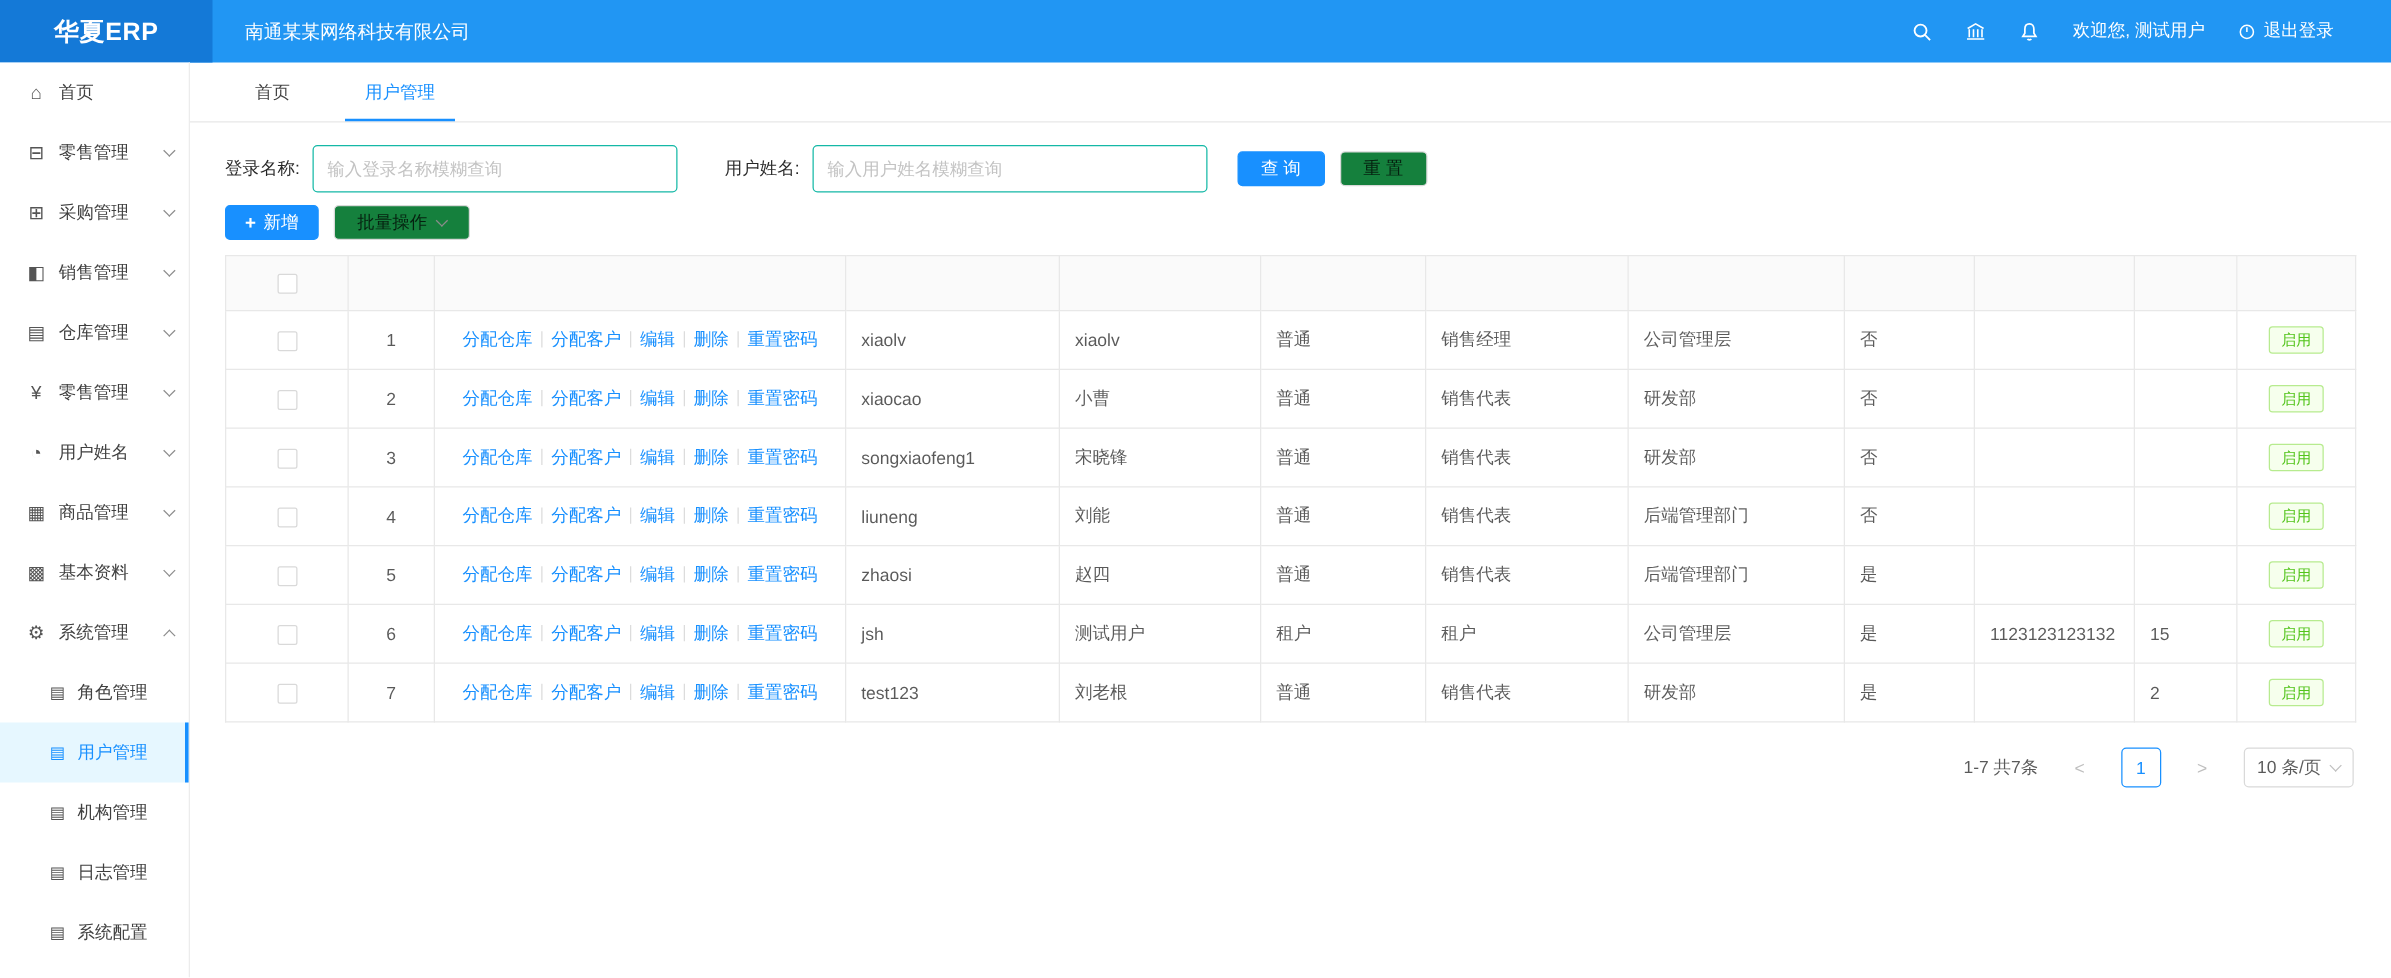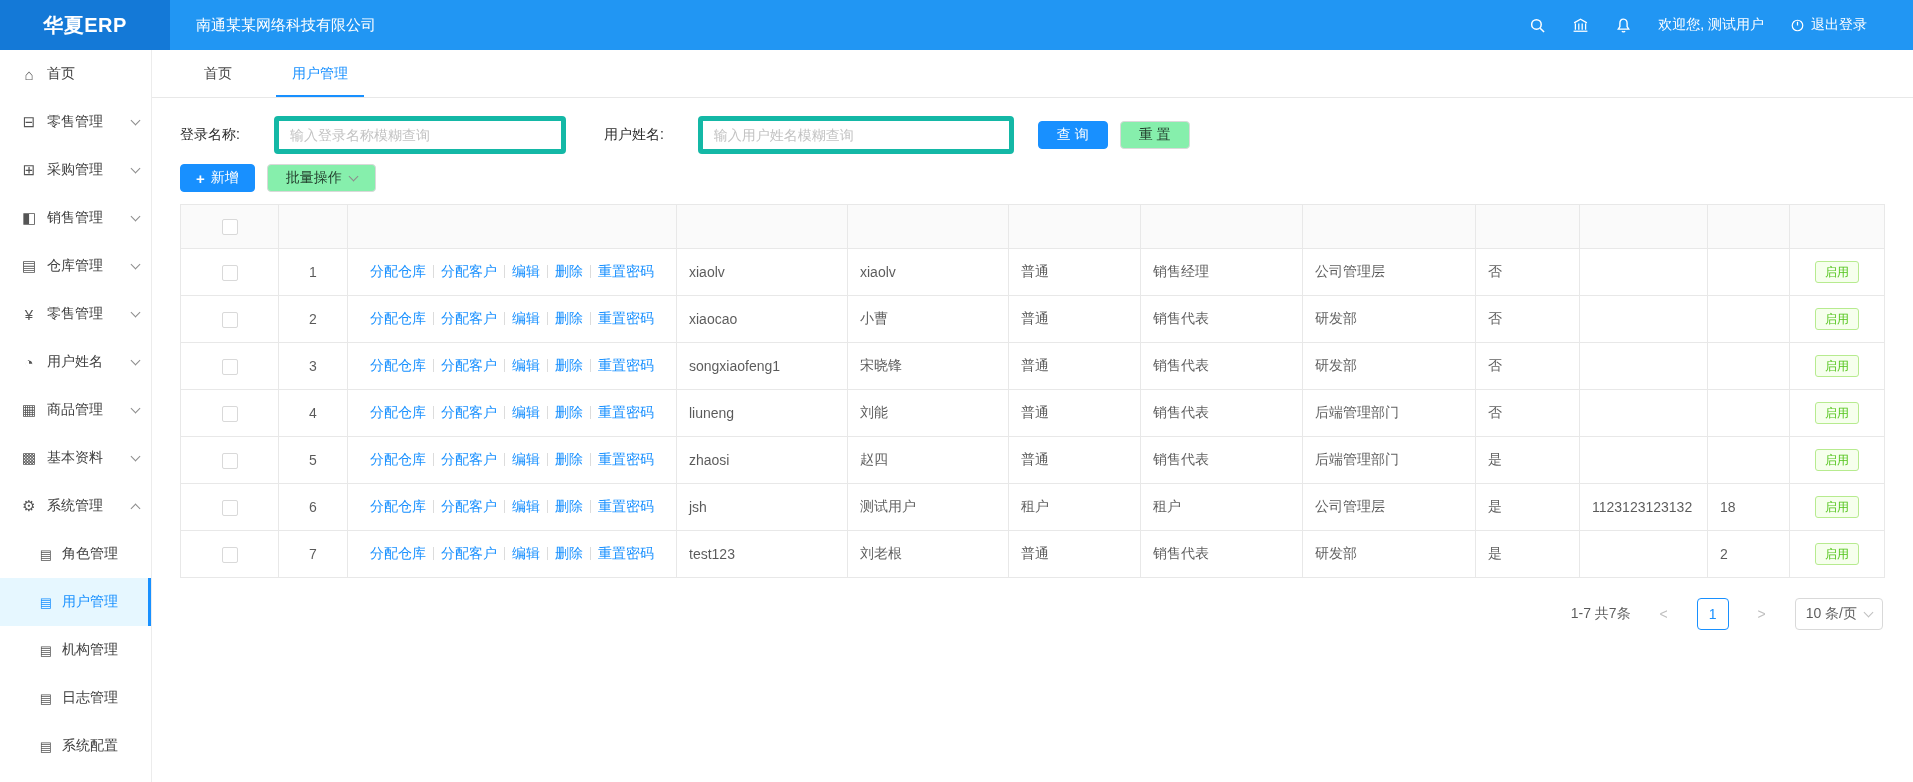--- a/index.html
+++ b/index.html
@@ -50,30 +50,30 @@
   .tabbar{height:48px;border-bottom:1px solid var(--border);display:flex;align-items:stretch;
     padding-left:36px;flex:none;}
   .tab{padding:13px 16px 11px;margin-right:28px;font-size:14px;color:var(--text);cursor:pointer;
     display:flex;align-items:center;border-bottom:2px solid transparent;}
   .tab.active{color:var(--accent);border-bottom-color:var(--accent);}
 
   
   .content{padding:18px 28px 0;flex:1;overflow:hidden;}
   .filter-row{display:flex;align-items:center;margin-bottom:10px;}
   .filter-label{color:var(--text-strong);margin-right:10px;white-space:nowrap;}
-  .filter-input{height:38px;border:5px solid #14b8a6;border-radius:4px;padding:0 11px;font-size:14px;
-    color:var(--text-light);outline:none;font-family:inherit;margin-left:24px;}
+  .filter-input{height:38px;border:1px solid #14b8a6;border-radius:4px;padding:0 11px;font-size:14px;
+    color:var(--text-light);outline:none;font-family:inherit;}
   .filter-input::placeholder{color:#c3c3c3;}
   .fi-login{width:292px;}
   .fi-name{width:316px;margin-right:24px;}
   .gap{width:38px;flex:none;}
   .btn{height:28px;border-radius:4px;font-size:14px;cursor:pointer;font-family:inherit;
     display:inline-flex;align-items:center;justify-content:center;padding:0 18px;}
   .btn-primary{background:var(--accent);color:#fff;border:1px solid var(--accent);}
-  .btn-default{background:#86efac;color:var(--text);border:1px solid #d9d9d9;}
+  .btn-default{background:#15803d;color:var(--text);border:1px solid #d9d9d9;}
   .btn + .btn{margin-left:12px;}
   .toolbar-row{display:flex;align-items:center;margin-bottom:12px;}
   .plus{font-size:15px;margin-right:6px;font-weight:bold;}
   .btn-batch .chev{margin-left:8px;}
 
   
   table{width:100%;border-collapse:collapse;table-layout:fixed;}
   th,td{border:1px solid var(--border);padding:0 12px;text-align:left;overflow:hidden;
     white-space:nowrap;text-overflow:ellipsis;}
   th{background:#fafafa;color:var(--text-strong);font-weight:500;height:44px;font-size:14px;}
@@ -369,21 +369,21 @@
     <td class="c"><span class="checkbox"></span></td>
     <td class="c">6</td>
     <td class="c ops"><span class="op-link">分配仓库</span><span class="op-sep"></span><span class="op-link">分配客户</span><span class="op-sep"></span><span class="op-link">编辑</span><span class="op-sep"></span><span class="op-link">删除</span><span class="op-sep"></span><span class="op-link">重置密码</span></td>
     <td>jsh</td>
     <td>测试用户</td>
     <td>租户</td>
     <td>租户</td>
     <td>公司管理层</td>
     <td>是</td>
     <td>1123123123132</td>
-    <td>18</td>
+    <td>15</td>
     <td class="c">
       <span class="badge">启用</span>
     </td>
   </tr>
             <tr>
     <td class="c"><span class="checkbox"></span></td>
     <td class="c">7</td>
     <td class="c ops"><span class="op-link">分配仓库</span><span class="op-sep"></span><span class="op-link">分配客户</span><span class="op-sep"></span><span class="op-link">编辑</span><span class="op-sep"></span><span class="op-link">删除</span><span class="op-sep"></span><span class="op-link">重置密码</span></td>
     <td>test123</td>
     <td>刘老根</td>

